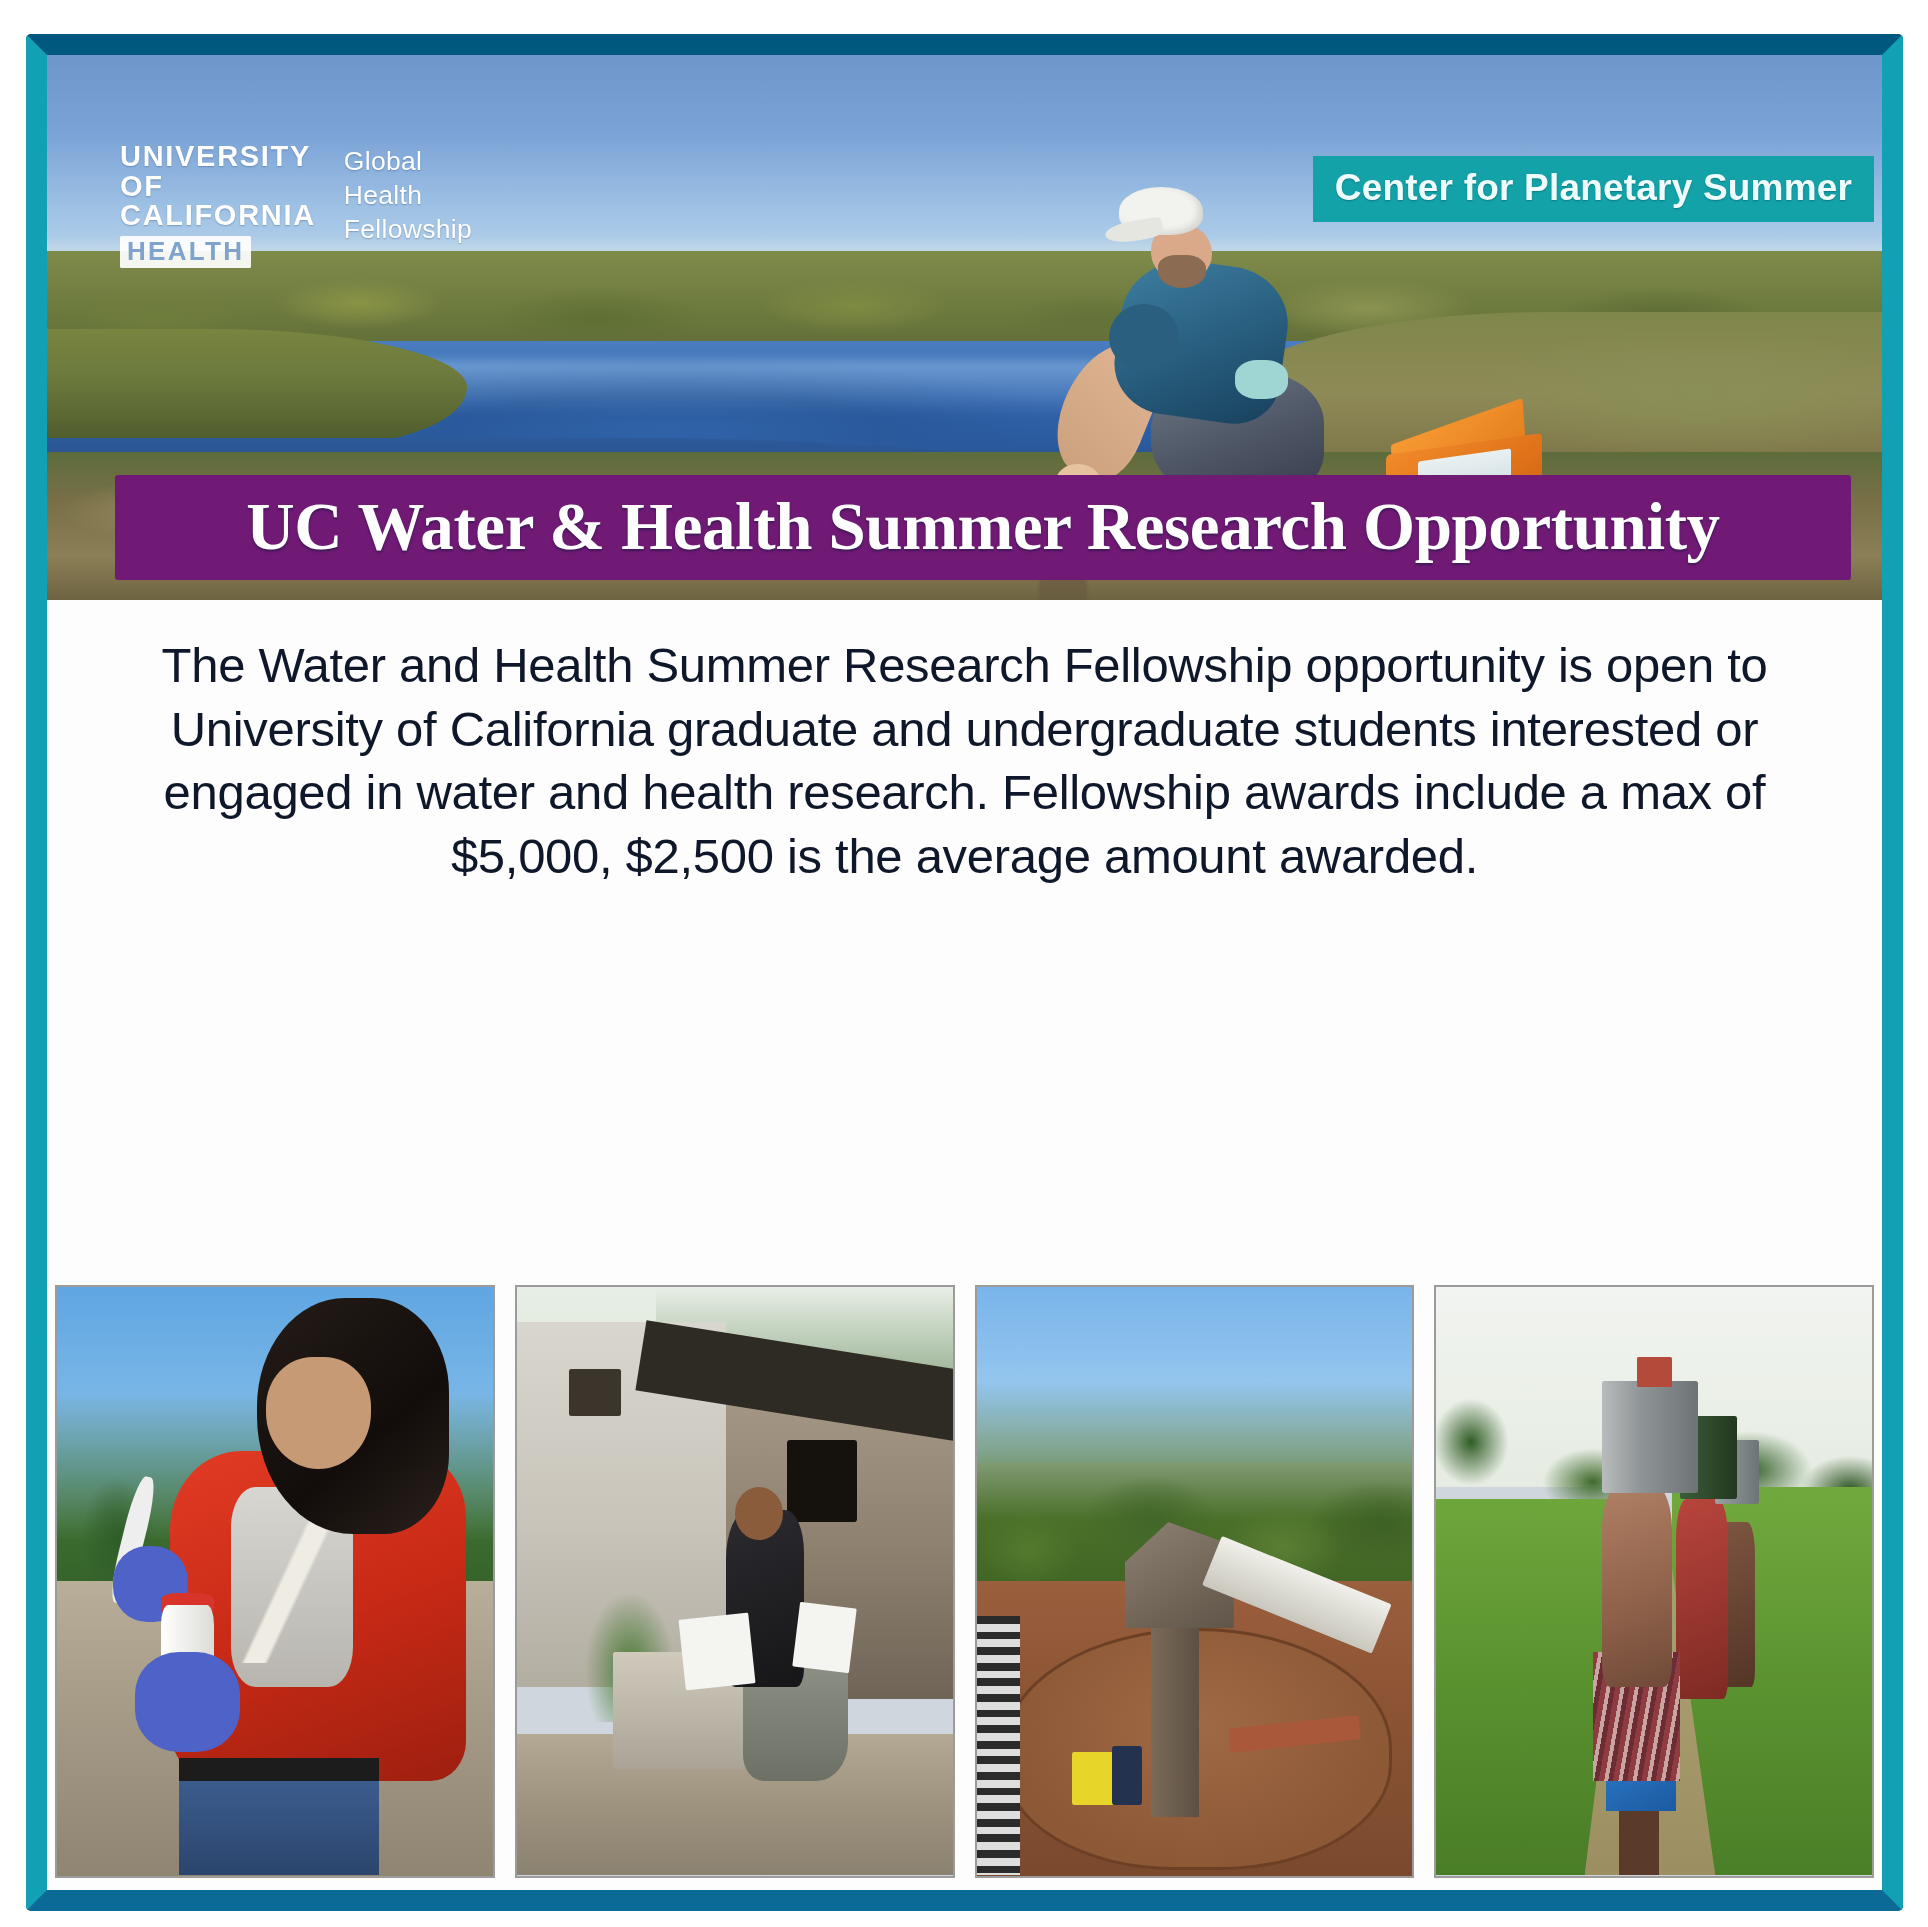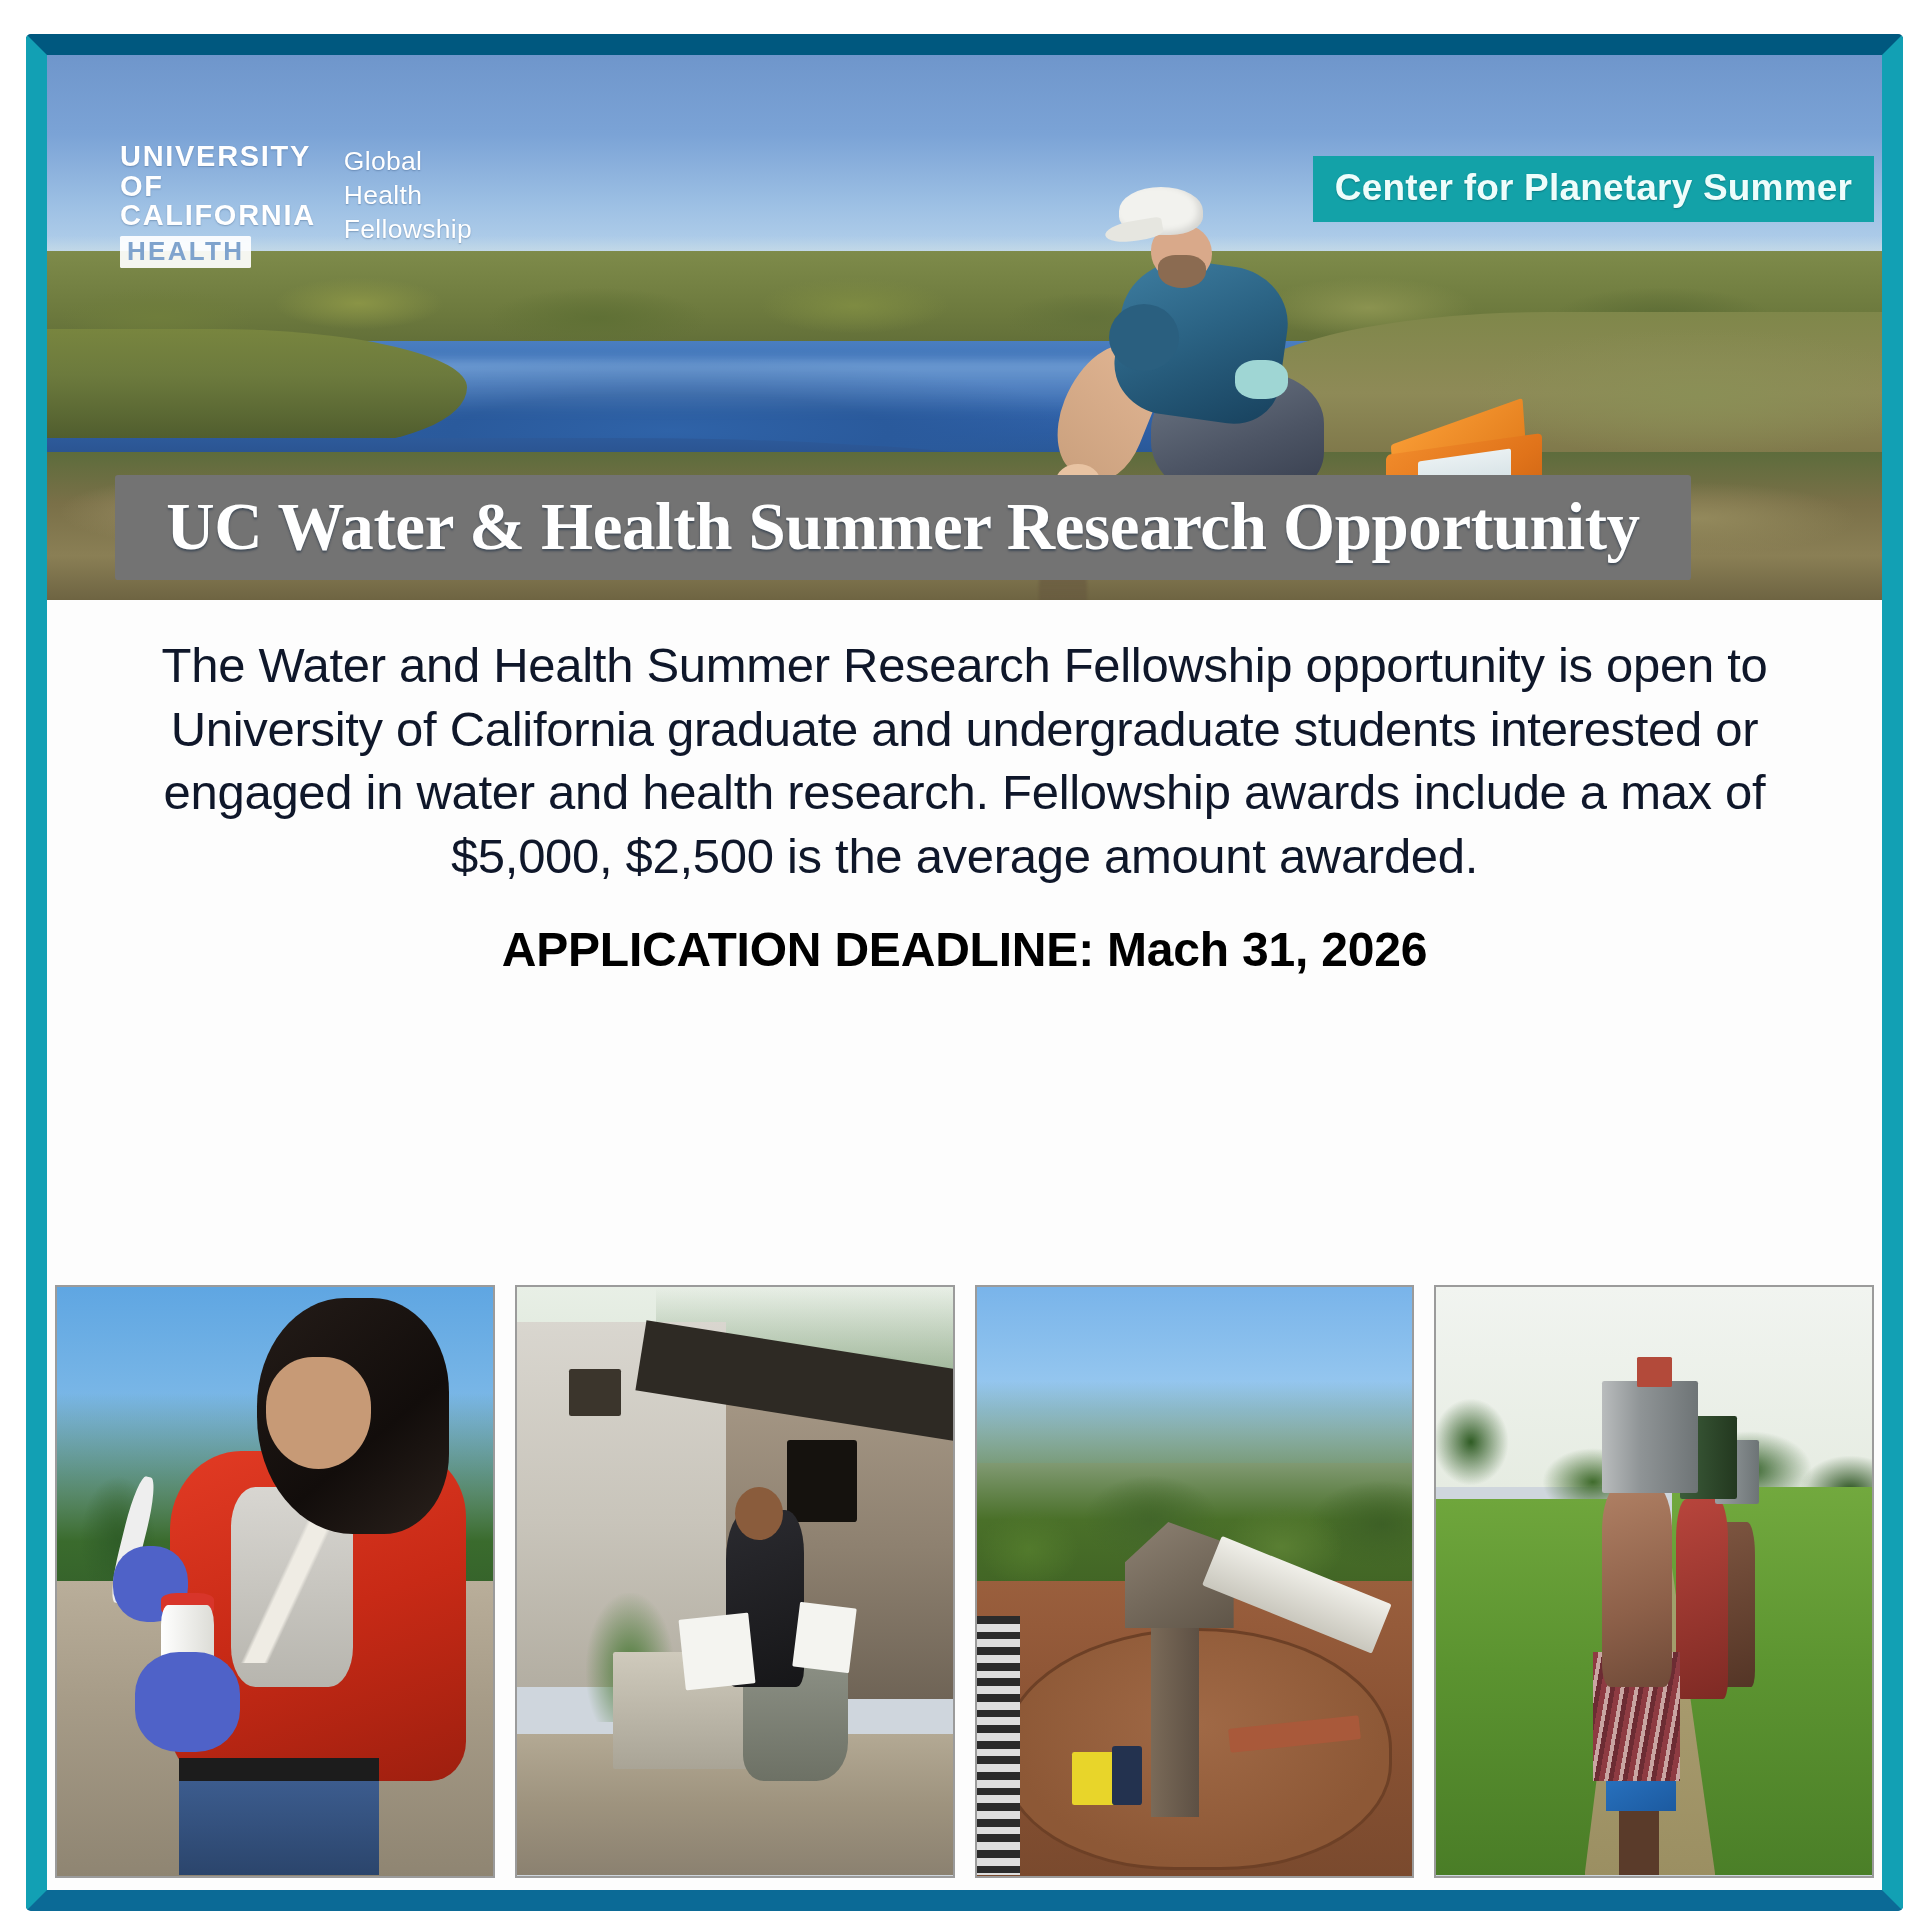--- a/index.html
+++ b/index.html
@@ -221,22 +221,22 @@
     color: #eefdfb;
     font-size: 37px; font-weight: 700; letter-spacing: 0.2px;
     padding: 11px 22px 12.5px 22px;
     white-space: nowrap;
     text-shadow: 0 0.8px 1.6px rgba(0,50,60,0.35);
   }
 
   
   #title-banner {
     position: absolute; left: 68px; top: 420px;
-    width: 1576px;
-    background: #737373;
+    width: 1736px;
+    background: #701a75;
     border-radius: 3.1px;
     padding: 12.5px 0 15.6px 0;
     text-align: center;
   }
   #title-text {
     color: #ffffff;
     font-family: "Liberation Serif", "DejaVu Serif", serif;
     font-weight: 700;
     font-size: 67px;
     letter-spacing: -0.4px;
@@ -482,21 +482,20 @@
 
       <div id="cph-badge">Center for Planetary Summer</div>
 
       <div id="title-banner">
         <div id="title-text">UC Water &amp; Health Summer Research Opportunity</div>
       </div>
     </div>
 
     <div id="body-block">
       <p id="body-para">The Water and Health Summer Research Fellowship opportunity is open to University of California graduate and undergraduate students interested or engaged in water and health research. Fellowship awards include a max of $5,000, $2,500 is the average amount awarded.</p>
-      <div id="deadline">APPLICATION DEADLINE: Mach 31, 2026</div>
     </div>
 
     <div id="photo-strip">
 
       <div class="thumb">
         <div class="t1-sky"></div>
         <div class="t1-trees"></div>
         <div class="t1-ground"></div>
         <div class="t1-jacket"></div>
         <div class="t1-shirt"></div>

